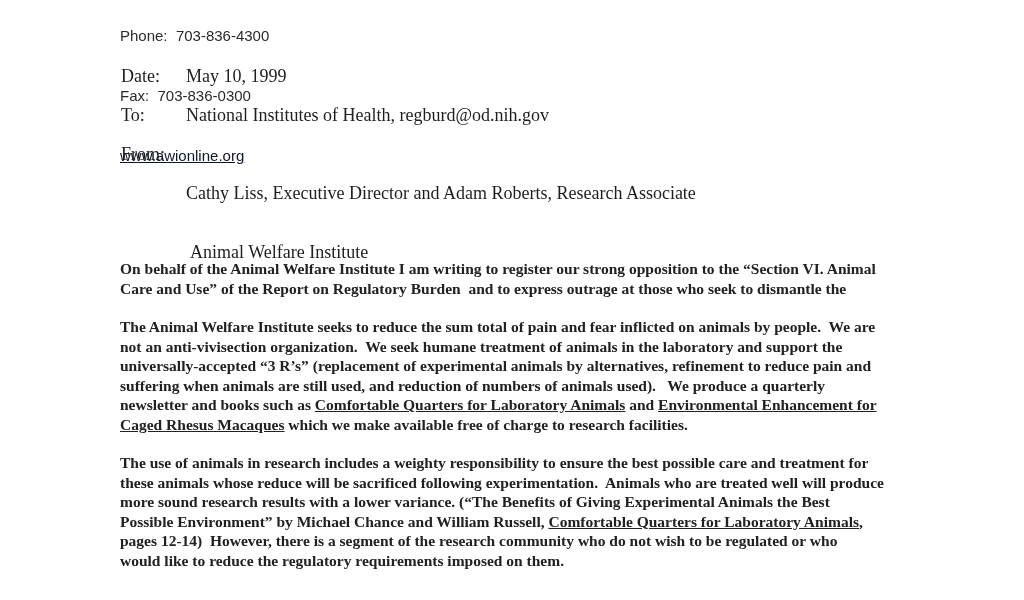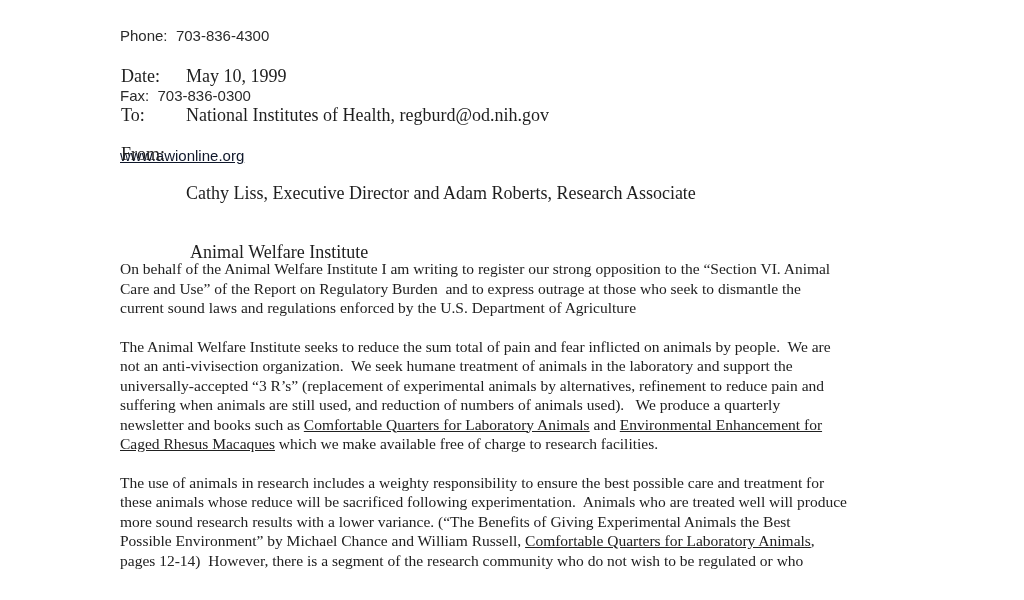--- a/index.html
+++ b/index.html
@@ -45,21 +45,21 @@
   .letter-body {
     position: absolute;
     left: 120px;
     top: 259px;
     font-family: "Liberation Serif", serif;
     font-size: 15.5px;
     line-height: 19.5px;
     color: #212121;
   }
   .para + .para { margin-top: 19px; }
-  .line { white-space: pre; }
+  .line { white-space: pre; font-weight: bold; }
   .u { text-decoration: underline; }
 </style>
 </head>
 <body>
 
 <div class="page">
 
   <div class="letterhead">
     <div>Phone:  703-836-4300</div>
     <div>Fax:  703-836-0300</div>
@@ -82,32 +82,32 @@
       <div>Cathy Liss, Executive Director and Adam Roberts, Research Associate</div>
       <div class="meta-line2">Animal Welfare Institute</div>
     </span>
   </div>
 
 
   <div class="letter-body">
       <div class="para">
         <div class="line"><span>On behalf of the Animal Welfare Institute I am writing to register our strong opposition to the “Section VI. Animal</span></div>
         <div class="line"><span>Care and Use” of the Report on Regulatory Burden  and to express outrage at those who seek to dismantle the</span></div>
-        <div class="line"><span>current sound laws and regulations enforced by the U.S. Department of Agriculture</span></div>
       </div>
       <div class="para">
         <div class="line"><span>The Animal Welfare Institute seeks to reduce the sum total of pain and fear inflicted on animals by people.  We are</span></div>
         <div class="line"><span>not an anti-vivisection organization.  We seek humane treatment of animals in the laboratory and support the</span></div>
         <div class="line"><span>universally-accepted “3 R’s” (replacement of experimental animals by alternatives, refinement to reduce pain and</span></div>
         <div class="line"><span>suffering when animals are still used, and reduction of numbers of animals used).   We produce a quarterly</span></div>
         <div class="line"><span>newsletter and books such as </span><span class="u">Comfortable Quarters for Laboratory Animals</span><span> and </span><span class="u">Environmental Enhancement for</span></div>
         <div class="line"><span class="u">Caged Rhesus Macaques</span><span> which we make available free of charge to research facilities.</span></div>
       </div>
       <div class="para">
         <div class="line"><span>The use of animals in research includes a weighty responsibility to ensure the best possible care and treatment for</span></div>
         <div class="line"><span>these animals whose reduce will be sacrificed following experimentation.  Animals who are treated well will produce</span></div>
         <div class="line"><span>more sound research results with a lower variance. (“The Benefits of Giving Experimental Animals the Best</span></div>
         <div class="line"><span>Possible Environment” by Michael Chance and William Russell, </span><span class="u">Comfortable Quarters for Laboratory Animals</span><span>,</span></div>
         <div class="line"><span>pages 12-14)  However, there is a segment of the research community who do not wish to be regulated or who</span></div>
+        <div class="line"><span>would like to reduce the regulatory requirements imposed on them.</span></div>
       </div>
     </div>
 
 </div>
 
 </body></html>

